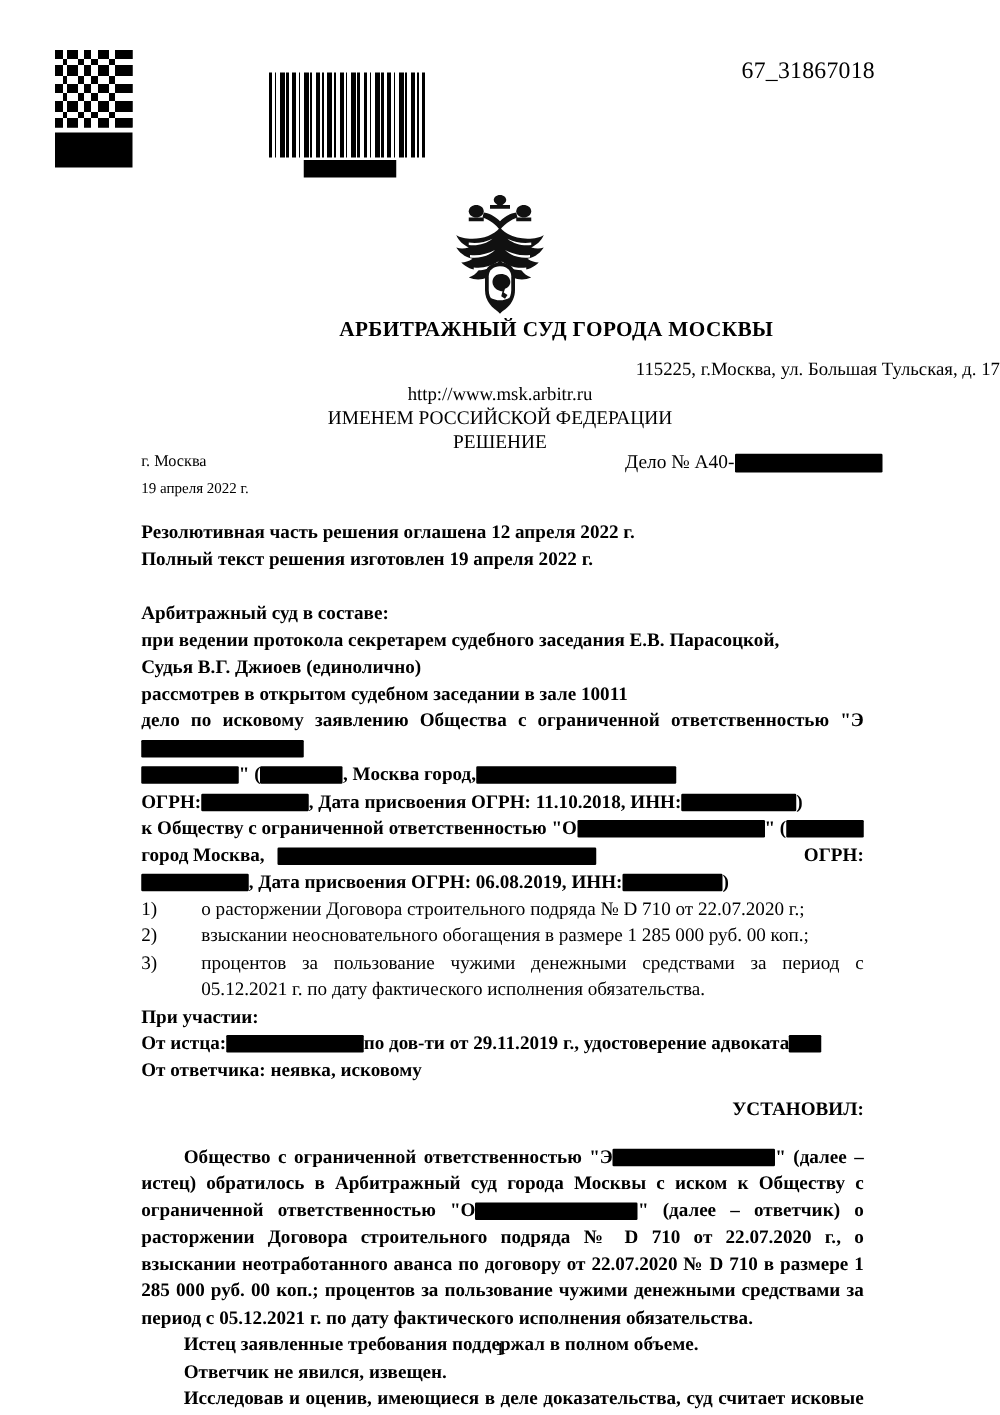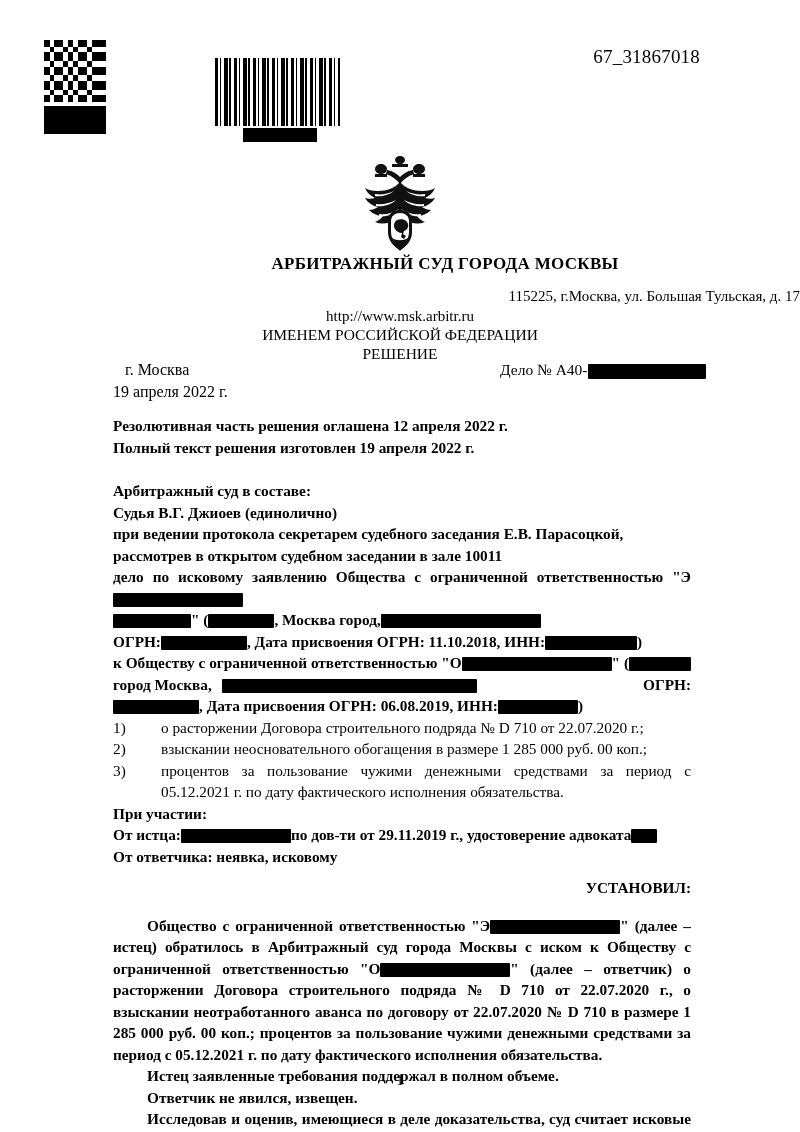--- a/index.html
+++ b/index.html
@@ -121,28 +121,27 @@
     width: 100%;
     text-align: center;
     font-size: 15.5px;
   }
 
   
   .city {
     position: absolute;
     left: 113px;
     top: 361px;
-    font-size: 16px;
-    margin-left: 12px;
+    font-size: 13px;
   }
   .date-line {
     position: absolute;
     left: 113px;
     top: 383px;
-    font-size: 16px;
+    font-size: 12px;
   }
   .case-line {
     position: absolute;
     left: 500px;
     top: 361px;
     font-size: 15.5px;
     white-space: nowrap;
   }
   .redact {
     display: inline-block;
@@ -242,22 +241,22 @@
   </div>
 
   <div class="body">
 
     <p>Резолютивная часть решения оглашена 12 апреля 2022 г.</p>
     <p>Полный текст решения изготовлен 19 апреля 2022 г.</p>
 
     <div class="gap-22"></div>
 
     <p>Арбитражный суд в составе:</p>
+    <p>при ведении протокола секретарем судебного заседания Е.В. Парасоцкой,</p>
     <p>Судья В.Г. Джиоев (единолично)</p>
-    <p>при ведении протокола секретарем судебного заседания Е.В. Парасоцкой,</p>
     <p>рассмотрев в открытом судебном заседании в зале 10011</p>
 
     <p class="justify">
       <span>дело по исковому заявлению Общества с ограниченной ответственностью "Э</span><span class="redact" style="width:130px;"></span>
     </p>
     <p>
       <span class="redact" style="width:78px;"></span><span>" (</span><span class="redact" style="width:66px;"></span><span>, Москва город,</span><span class="redact" style="width:160px;"></span>
     </p>
     <p>
       <span>ОГРН:</span><span class="redact" style="width:86px;"></span><span>, Дата присвоения ОГРН: 11.10.2018, ИНН:</span><span class="redact" style="width:92px;"></span><span>)</span>

